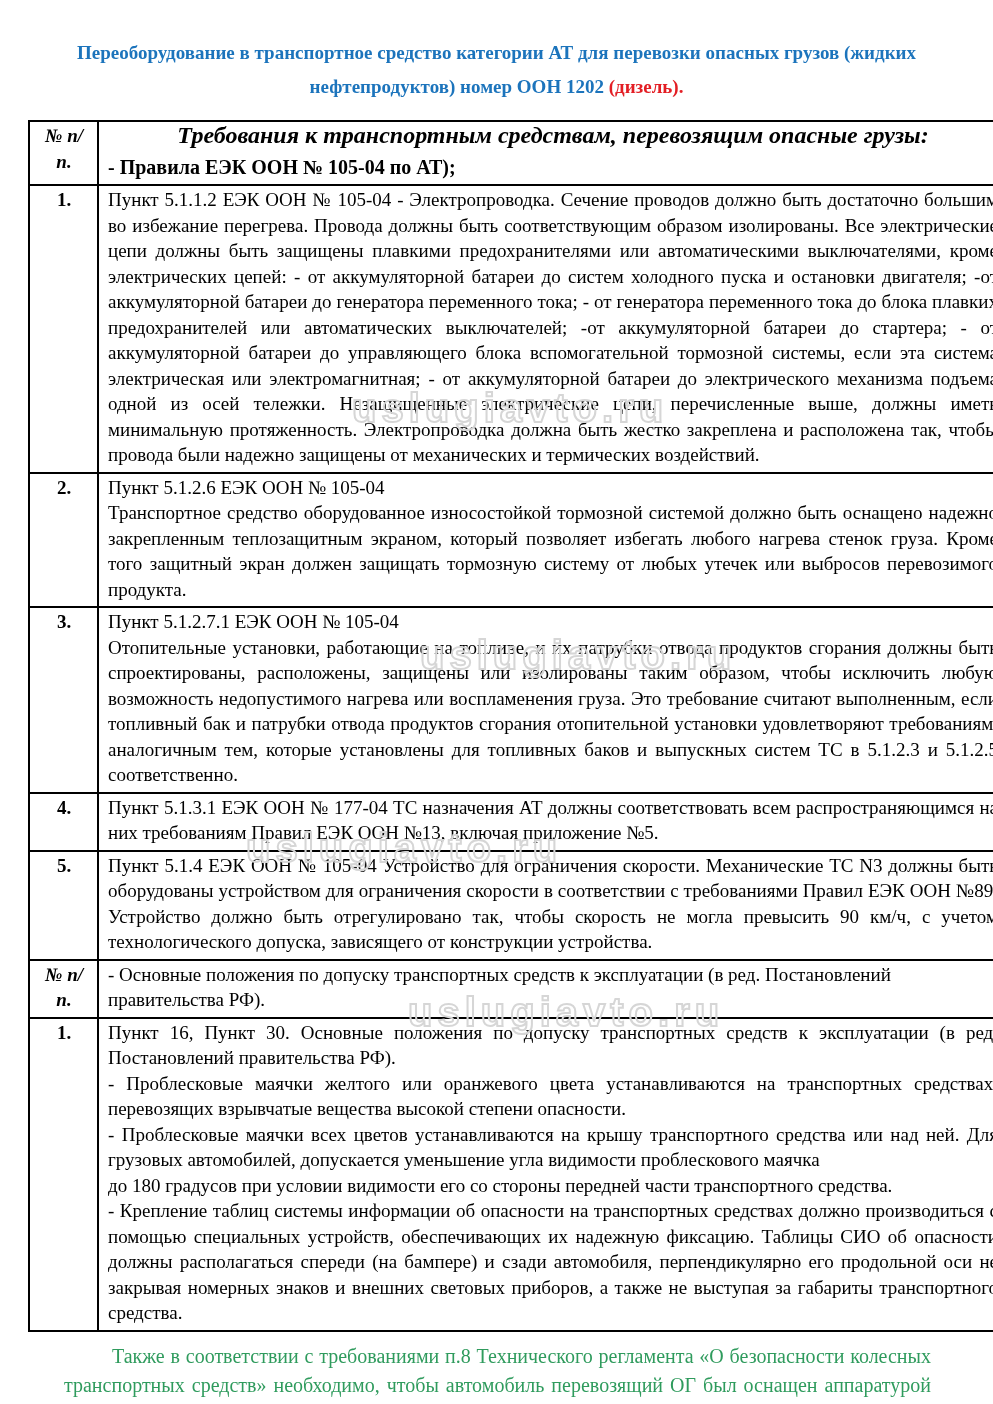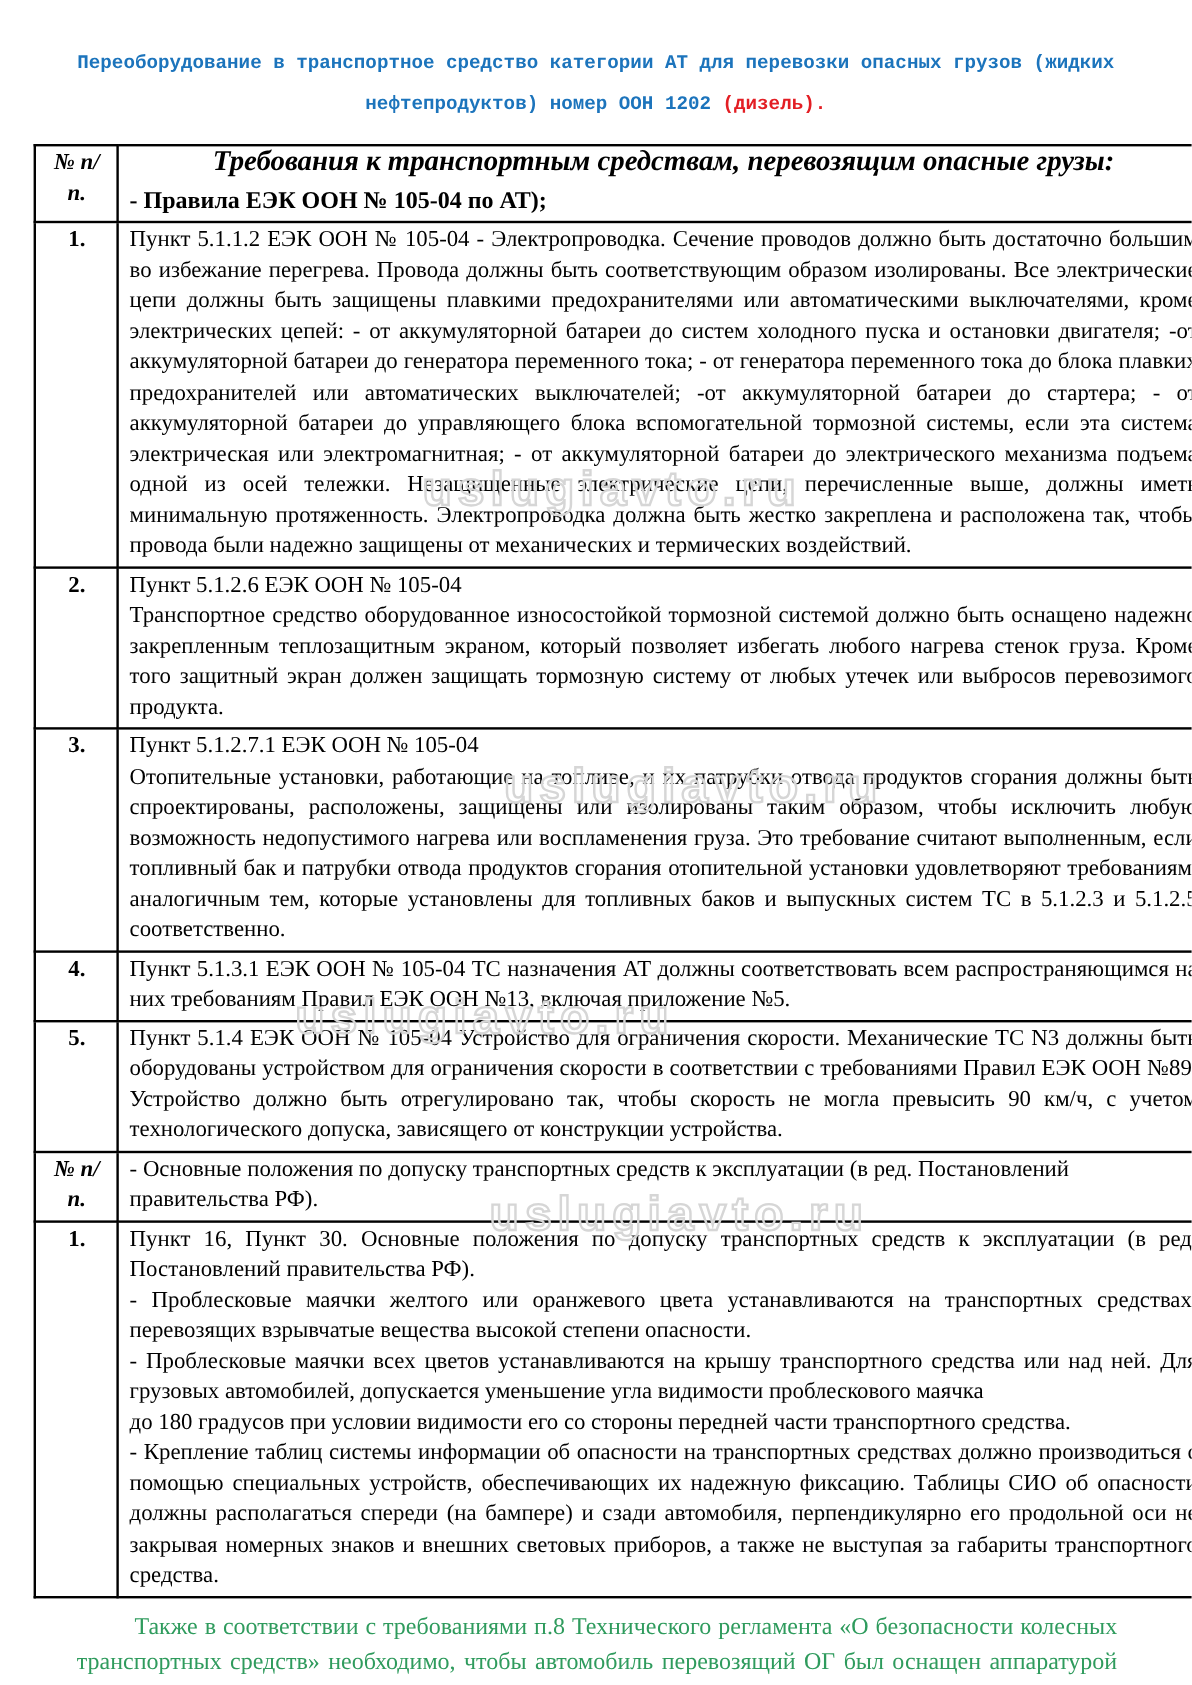--- a/index.html
+++ b/index.html
@@ -8,23 +8,23 @@
     background: #ffffff;
     position: relative;
     overflow: hidden;
     font-family: "Liberation Serif", serif;
     color: #000;
   }
   
   .title {
     margin: 36px 56px 12px 56px;
     text-align: center;
-    font-family: Liberation Mono, monospace;
+    font-family: Liberation Serif, serif;
     font-weight: bold;
-    font-size: 16px;
+    font-size: 19px;
     line-height: 34px;
     color: #1c74bc;
   }
   .title .accent { color: #e31e24; }
   
   .wm {
     position: absolute;
     font-family: "Liberation Sans", sans-serif;
     font-weight: bold;
     font-size: 40px;
@@ -118,21 +118,21 @@
   <tr>
     <td class="num">2.</td>
     <td class="cell-body"><span class="lead-block">Пункт 5.1.2.6 ЕЭК ООН № 105-04</span><span>Транспортное средство оборудованное износостойкой тормозной системой должно быть оснащено надежно закрепленным теплозащитным экраном, который позволяет избегать любого нагрева стенок груза. Кроме того защитный экран должен защищать тормозную систему от любых утечек или выбросов перевозимого продукта.</span></td>
   </tr>
   <tr>
     <td class="num">3.</td>
     <td class="cell-body"><span class="lead-block">Пункт 5.1.2.7.1 ЕЭК ООН № 105-04</span><span>Отопительные установки, работающие на топливе, и их патрубки отвода продуктов сгорания должны быть спроектированы, расположены, защищены или изолированы таким образом, чтобы исключить любую возможность недопустимого нагрева или воспламенения груза. Это требование считают выполненным, если топливный бак и патрубки отвода продуктов сгорания отопительной установки удовлетворяют требованиям, аналогичным тем, которые установлены для топливных баков и выпускных систем ТС в 5.1.2.3 и 5.1.2.5 соответственно.</span></td>
   </tr>
   <tr>
     <td class="num">4.</td>
-    <td class="cell-body"><span class="lead">Пункт 5.1.3.1 ЕЭК ООН № 105-04</span><span> ТС назначения АТ должны соответствовать всем распространяющимся на них требованиям Правил ЕЭК ООН №13, включая приложение №5.</span></td>
+    <td class="cell-body"><span class="lead">Пункт 5.1.3.1 ЕЭК ООН № 177-04</span><span> ТС назначения АТ должны соответствовать всем распространяющимся на них требованиям Правил ЕЭК ООН №13, включая приложение №5.</span></td>
   </tr>
   <tr>
     <td class="num">5.</td>
     <td class="cell-body"><span class="lead">Пункт 5.1.4 ЕЭК ООН № 105-04</span><span> Устройство для ограничения скорости. Механические ТС N3 должны быть оборудованы устройством для ограничения скорости в соответствии с требованиями Правил ЕЭК ООН №89. Устройство должно быть отрегулировано так, чтобы скорость не могла превысить 90 км/ч, с учетом технологического допуска, зависящего от конструкции устройства.</span></td>
   </tr>
 
   <tr>
     <td class="num hdr">№ п/п.</td>
     <td>
       <div class="lead">- Основные положения по допуску транспортных средств к эксплуатации (в ред. Постановлений правительства РФ).</div>

